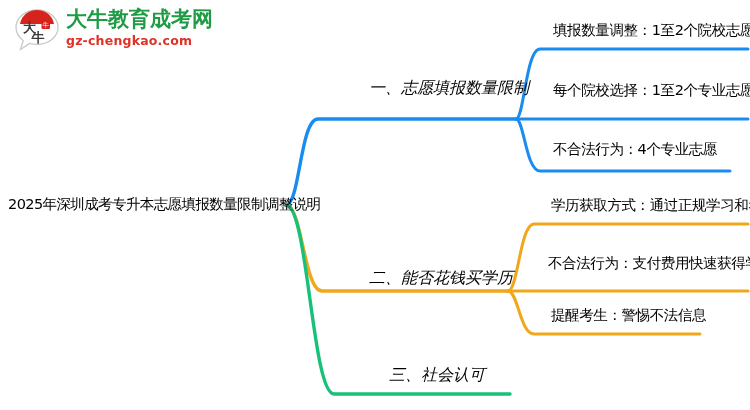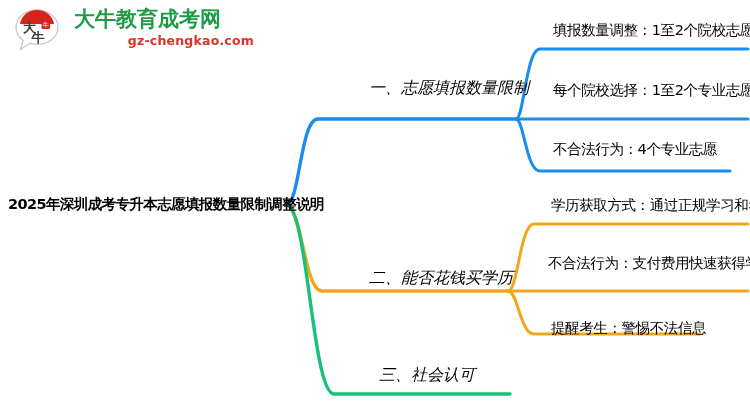--- a/index.html
+++ b/index.html
@@ -25,21 +25,21 @@
   }
   #logo-mark {
     position: absolute;
     left: 0;
     top: 2px;
     width: 46px;
     height: 44px;
   }
   #logo-text-wrap {
     position: absolute;
-    left: 60px;
+    left: 52px;
     top: 0px;
     width: 180px;
   }
   #logo-title {
     font-family: "DejaVu Sans", "Liberation Sans", sans-serif;
     font-size: 21px;
     font-weight: bold;
     color: #1f9b45;
     letter-spacing: 0px;
     line-height: 26px;
@@ -47,42 +47,41 @@
   }
   #logo-sub {
     font-family: "DejaVu Sans", "Liberation Sans", sans-serif;
     font-size: 12.5px;
     font-weight: bold;
     color: #e03127;
     line-height: 16px;
     letter-spacing: 0.2px;
     white-space: nowrap;
     margin-top: 1px;
-    text-align: right;
   }
 
   
   #mindmap {
     position: absolute;
     left: 0;
     top: 0;
     width: 750px;
     height: 410px;
   }
 
   
   .node-text {
     position: absolute;
     white-space: nowrap;
     color: #000000;
     font-family: "DejaVu Sans", "Liberation Sans", sans-serif;
   }
   .root-text {
     font-size: 14.5px;
-    font-weight: bold;
+    font-weight: normal;
     letter-spacing: -0.6px;
     left: 8px;
     top: 195px;
   }
   .l1-text {
     font-size: 16px;
     font-weight: normal;
     letter-spacing: 0px;
     font-style: italic;
   }
@@ -138,25 +137,25 @@
 
   <path d="M286 205 C308 205 312 394 334 394 L510 394" fill="none" stroke="#18c07a" stroke-width="3.4" stroke-linecap="round"></path>
 </svg>
 
 <div class="node-text root-text">2025年深圳成考专升本志愿填报数量限制调整说明</div>
 
 <div class="node-text l1-text" style="left:369px; top:78px;">一、志愿填报数量限制</div>
 
 <div class="node-text l1-text" style="left:369px; top:250px;margin-top:18px;">二、能否花钱买学历</div>
 
-<div class="node-text l1-text" style="left:379px; top:365px;">三、社会认可</div>
+<div class="node-text l1-text" style="left:389px; top:365px;">三、社会认可</div>
 
 <div class="node-text l2-text" style="left:553px; top:21px;">填报数量调整：1至2个院校志愿</div>
 
 <div class="node-text l2-text" style="left:553px; top:81px;">每个院校选择：1至2个专业志愿</div>
 
 <div class="node-text l2-text" style="left:553px; top:140px;">不合法行为：4个专业志愿</div>
 
 <div class="node-text l2-text" style="left:551px; top:196px;">学历获取方式：通过正规学习和考试</div>
 
 <div class="node-text l2-text" style="left:548px; top:254px;">不合法行为：支付费用快速获得学历</div>
 
-<div class="node-text l2-text" style="left:551px; top:319px;">提醒考生：警惕不法信息</div>
+<div class="node-text l2-text" style="left:551px; top:306px;">提醒考生：警惕不法信息</div>
 
 </body></html>

